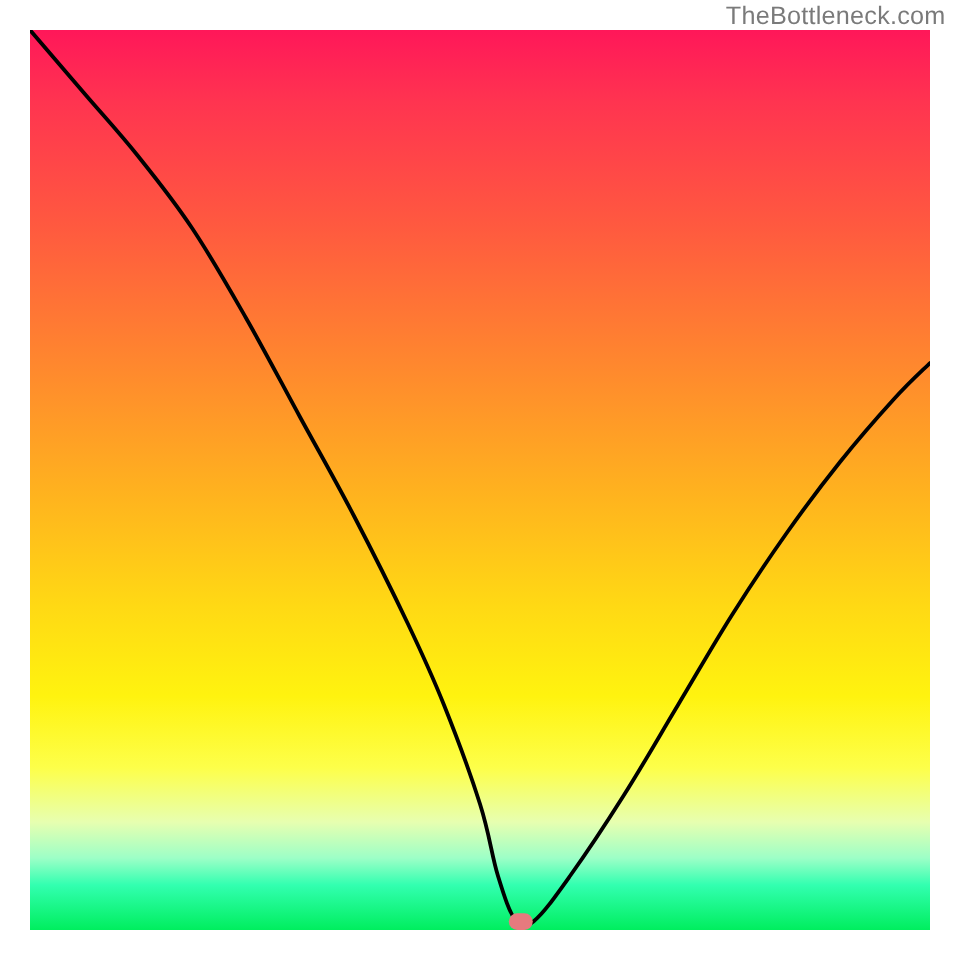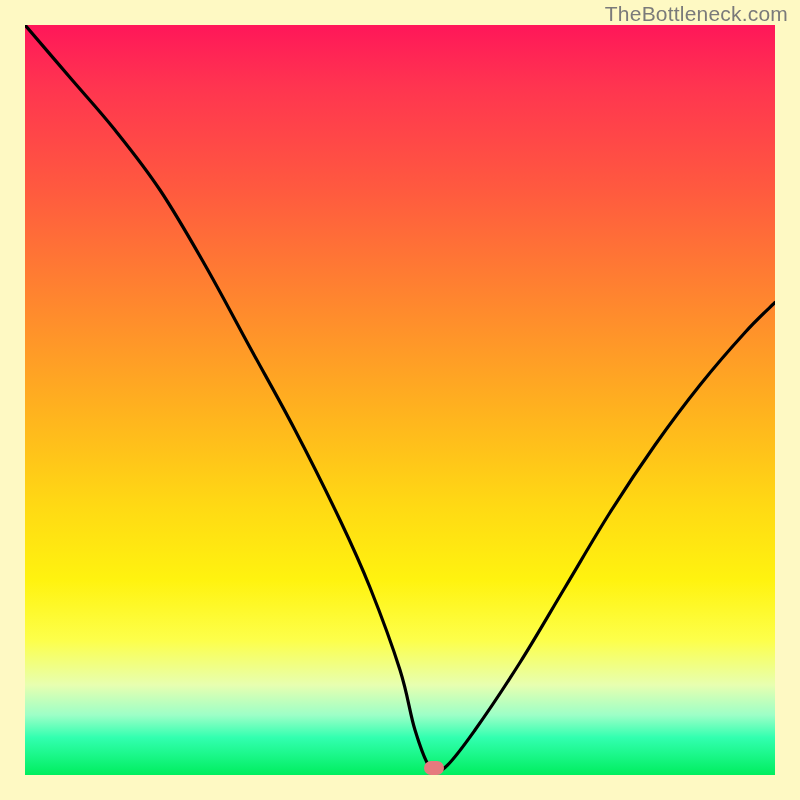--- a/index.html
+++ b/index.html
@@ -8,21 +8,21 @@
     width: 800px;
     height: 800px;
     background: #000;
     font-family: Arial, Helvetica, sans-serif;
     overflow: hidden;
   }
   .stage {
     position: relative;
     width: 800px;
     height: 800px;
-    background: #fef9c3;
+    background: #ffffff;
   }
   .watermark {
     position: absolute;
     top: 2px;
     right: 12px;
     color: #7a7a7a;
     font-size: 21px;
     font-weight: 400;
     letter-spacing: 0.2px;
     user-select: none;

